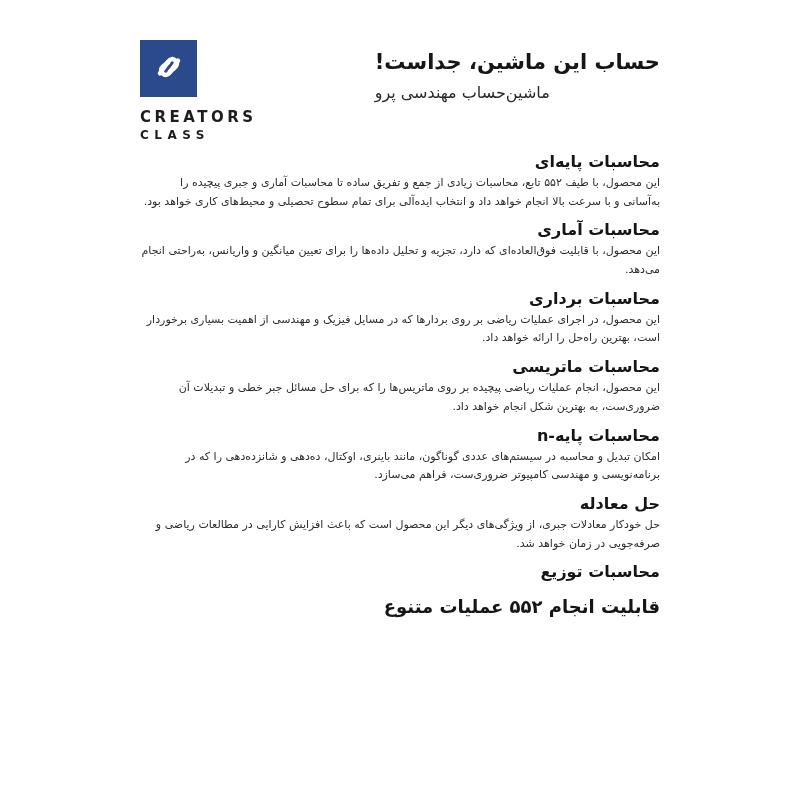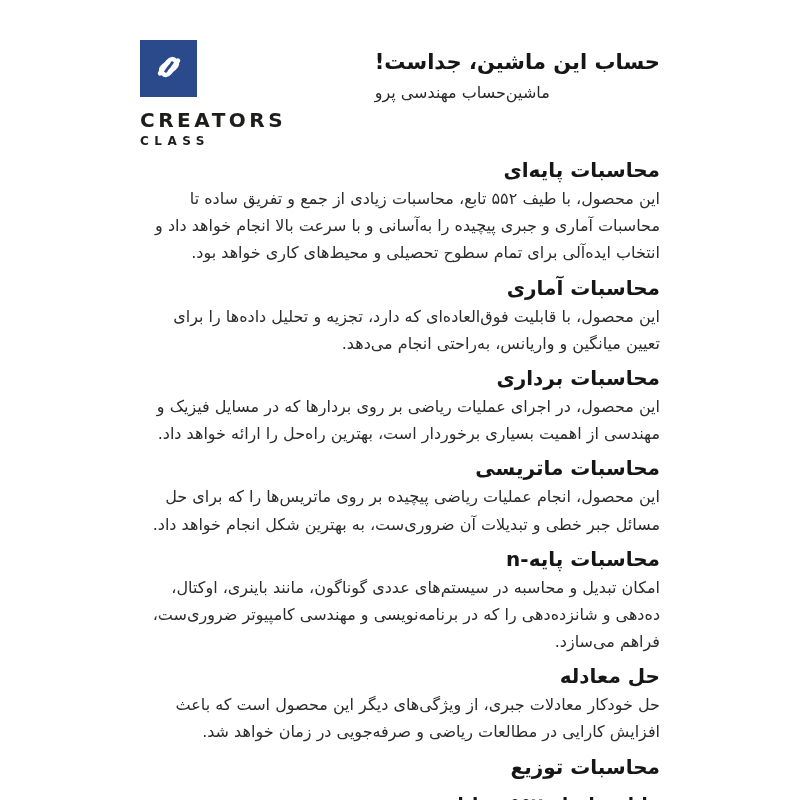--- a/index.html
+++ b/index.html
@@ -10,31 +10,31 @@
   }
   .page { width:520px; margin:0 auto; padding-top:40px; }
 
   
   .header { display:flex; justify-content:space-between; align-items:flex-start; margin-bottom:10px; }
   .brand { display:flex; flex-direction:column; }
   .brand-square {
     width:57px; height:57px; background:#2b4a8c;
     display:flex; align-items:center; justify-content:center;
   }
-  .brand-name { margin-top:11px; font-size:20px; font-weight:bold; letter-spacing:3.5px; color:#1d1d1b; }
+  .brand-name { margin-top:11px; font-size:15px; font-weight:bold; letter-spacing:3.5px; color:#1d1d1b; }
   .brand-sub  { font-size:12px; font-weight:bold; letter-spacing:5.5px; margin-top:2px; color:#1d1d1b; }
 
   .header-text { direction:rtl; text-align:left; padding-top:10px; }
   .title { font-size:21px; font-weight:bold; color:#161616; }
   .subtitle { font-size:16px; margin-top:9px; color:#2a2a2a; }
 
   
   .section { direction:rtl; text-align:right; margin-bottom:9px; }
-  .section h2 { font-size:20px; font-weight:bold; margin:0 0 3px 0; color:#161616; }
-  .section p  { font-size:16px; line-height:1.7; margin:0; color:#2c2c2c; }
+  .section h2 { font-size:16px; font-weight:bold; margin:0 0 3px 0; color:#161616; }
+  .section p  { font-size:11px; line-height:1.7; margin:0; color:#2c2c2c; }
 
   .footer-note { direction:rtl; text-align:right; font-weight:bold; font-size:18px; margin-top:15px; color:#161616; }
 </style>
 </head>
 <body>
 
 <div class="page">
 
   <div class="header">
     <div class="brand">

